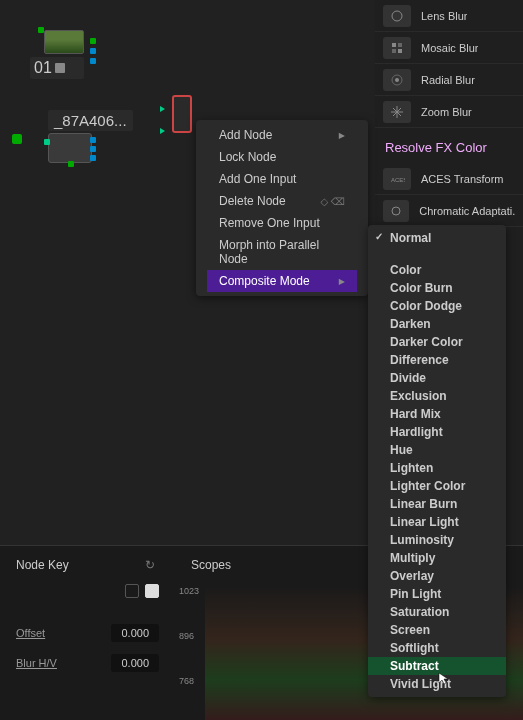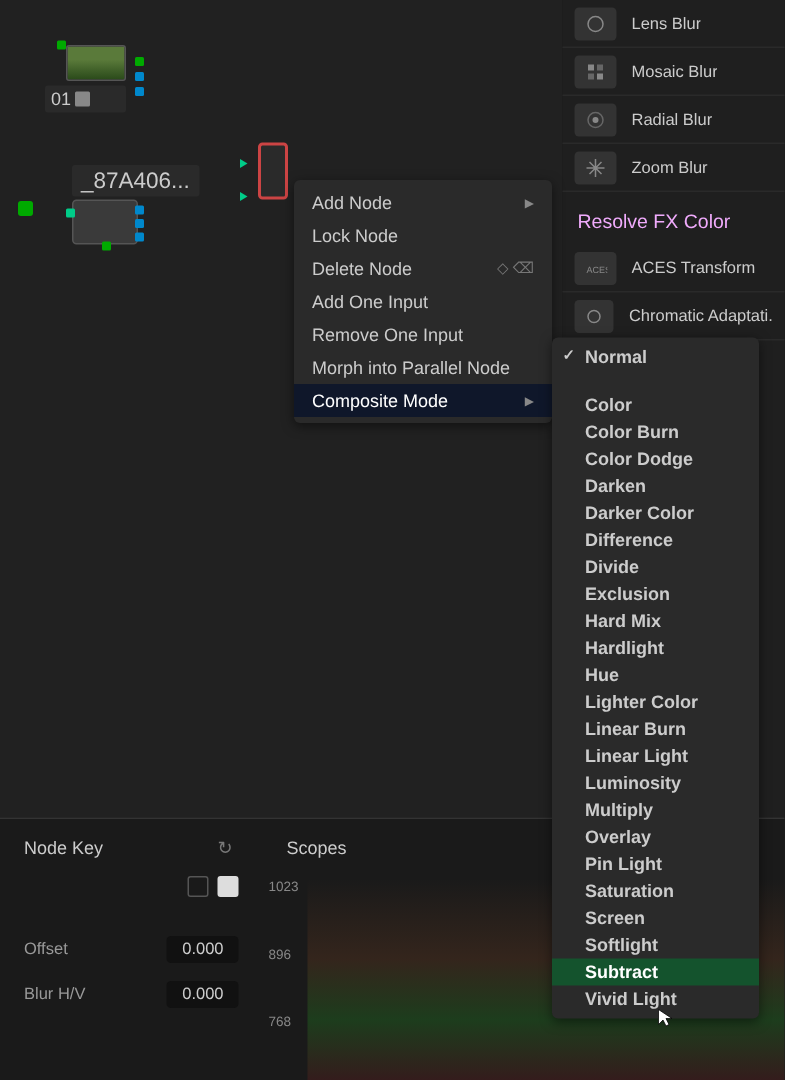--- a/index.html
+++ b/index.html
@@ -3,37 +3,37 @@
 <meta charset="utf-8">
 <style>
 * { margin: 0; padding: 0; box-sizing: border-box; font-family: Arial, sans-serif; }
 body { background: #1a1a1a; width: 523px; height: 720px; overflow: hidden; position: relative; color: #ccc; font-size: 12px; }
 
 .node-graph { position: absolute; top: 0; left: 0; width: 375px; height: 545px; background: #212121; }
 
 .clip-node { position: absolute; top: 30px; left: 30px; }
 .clip-thumb { width: 40px; height: 24px; background: linear-gradient(to bottom, #5a7a3a 40%, #2a4a1a 100%); border: 1px solid #555; border-radius: 2px; margin-left: 14px; margin-bottom: 3px; }
 .clip-label-row { display: flex; align-items: center; gap: 3px; background: #2a2a2a; padding: 2px 4px; border-radius: 2px; }
-.clip-label { font-size: 12px; color: #ccc; }
+.clip-label { font-size: 16px; color: #ccc; }
 .clip-icon { width: 10px; height: 10px; background: #888; border-radius: 1px; }
 
 .node-box { position: absolute; }
 .node-label { background: #2a2a2a; padding: 2px 6px; font-size: 15px; color: #ccc; margin-bottom: 2px; border-radius: 2px; }
 .node-body { width: 44px; height: 30px; background: #3a3a3a; border: 1px solid #555; border-radius: 3px; position: relative; }
 .node-selected { position: absolute; top: 95px; left: 172px; width: 20px; height: 38px; border: 2px solid #c44; border-radius: 3px; background: #2a2a2a; }
 
 .port { width: 6px; height: 6px; position: absolute; border-radius: 1px; }
 .port-in { background: #0c8; }
 .port-out { background: #08c; }
 .port-g { background: #0a0; }
 .link-arrow { position: absolute; width: 0; height: 0; border-left: 5px solid #0c8; border-top: 3px solid transparent; border-bottom: 3px solid transparent; }
 
-.context-menu { position: absolute; top: 120px; left: 196px; width: 172px; background: #2a2a2a; border-radius: 4px; padding: 4px 0; box-shadow: 0 2px 8px rgba(0,0,0,0.5); z-index: 10; }
+.context-menu { position: absolute; top: 120px; left: 196px; width: 172px; background: #2a2a2a; border-radius: 4px; padding: 4px 11px; box-shadow: 0 2px 8px rgba(0,0,0,0.5); z-index: 10; }
 .menu-item { padding: 4px 12px; font-size: 12px; color: #ccc; display: flex; justify-content: space-between; align-items: center; cursor: default; position: relative; }
-.menu-item.highlighted { background: #0f172a; color: #fff; }
+.menu-item.highlighted { background: #4c1d95; color: #fff; }
 .menu-arrow { font-size: 8px; color: #888; }
 .menu-icons { font-size: 10px; color: #777; }
 
 .submenu { position: absolute; top: 225px; left: 368px; width: 138px; background: #2a2a2a; border-radius: 4px; padding: 4px 0; box-shadow: 0 2px 8px rgba(0,0,0,0.5); z-index: 15; max-height: 478px; }
 .sub-item { padding: 2px 22px; font-size: 12px; color: #ccc; cursor: default; position: relative; font-weight: bold; }
 .sub-item.checked::before { content: "✓"; position: absolute; left: 7px; font-size: 10px; }
 .sub-item.highlighted { background: #14532d; color: #fff; }
 
 .fx-panel { position: absolute; top: 0; right: 0; width: 148px; height: 545px; background: #1f1f1f; }
 .fx-item { display: flex; align-items: center; gap: 10px; padding: 6px 8px; border-bottom: 1px solid #2a2a2a; height: 32px; }
@@ -44,21 +44,21 @@
 
 .bottom-panel { position: absolute; bottom: 0; left: 0; width: 523px; height: 175px; background: #1a1a1a; border-top: 1px solid #333; display: flex; }
 .node-key-panel { width: 175px; padding: 8px; }
 .nk-header { display: flex; justify-content: space-between; align-items: center; padding: 4px 8px 12px; }
 .nk-title { font-size: 12px; color: #ccc; }
 .nk-reset { width: 14px; height: 14px; color: #777; }
 .nk-squares { display: flex; gap: 6px; justify-content: flex-end; margin-bottom: 20px; padding-right: 8px; }
 .nk-sq { width: 14px; height: 14px; border: 1px solid #555; border-radius: 2px; }
 .nk-sq.active { background: #ddd; border-color: #ddd; }
 .nk-row { display: flex; justify-content: space-between; align-items: center; padding: 6px 8px; }
-.nk-label { font-size: 11px; color: #999; }
+.nk-label { font-size: 11px; color: #999; text-decoration: underline; }
 .nk-value { background: #111; padding: 3px 10px; border-radius: 3px; font-size: 11px; color: #ccc; min-width: 44px; text-align: center; }
 
 .scopes-panel { flex: 1; padding: 8px; position: relative; }
 .scopes-header { font-size: 12px; color: #ccc; padding: 4px 8px 12px; }
 .scope-wave { position: absolute; top: 40px; left: 30px; right: 0; bottom: 0; background: linear-gradient(to top, rgba(200,40,40,0.15) 0%, rgba(40,200,40,0.2) 30%, rgba(200,100,40,0.15) 60%, transparent 100%); }
 .scope-label { position: absolute; left: 4px; font-size: 9px; color: #888; }
 
 .cursor { position: absolute; top: 672px; left: 438px; z-index: 100; pointer-events: none; }
 .cursor svg { width: 14px; height: 14px; }
 
@@ -101,25 +101,25 @@
 
 <div class="context-menu">
   <div class="menu-item">
     <span>Add Node</span>
     <span class="menu-arrow">▶</span>
   </div>
   <div class="menu-item">
     <span>Lock Node</span>
   </div>
   <div class="menu-item">
+    <span>Add One Input</span>
+  </div>
+  <div class="menu-item">
     <span>Delete Node</span>
     <span class="menu-icons">◇ ⌫</span>
-  </div>
-  <div class="menu-item">
-    <span>Add One Input</span>
   </div>
   <div class="menu-item">
     <span>Remove One Input</span>
   </div>
   <div class="menu-item">
     <span>Morph into Parallel Node</span>
   </div>
   <div class="menu-item highlighted">
     <span>Composite Mode</span>
     <span class="menu-arrow">▶</span>
@@ -133,20 +133,21 @@
   <div class="sub-item"><span>Color Burn</span></div>
   <div class="sub-item"><span>Color Dodge</span></div>
   <div class="sub-item"><span>Darken</span></div>
   <div class="sub-item"><span>Darker Color</span></div>
   <div class="sub-item"><span>Difference</span></div>
   <div class="sub-item"><span>Divide</span></div>
   <div class="sub-item"><span>Exclusion</span></div>
   <div class="sub-item"><span>Hard Mix</span></div>
   <div class="sub-item"><span>Hardlight</span></div>
   <div class="sub-item"><span>Hue</span></div>
+  <div class="sub-item"><span>Lighten</span></div>
   <div class="sub-item"><span>Lighter Color</span></div>
   <div class="sub-item"><span>Linear Burn</span></div>
   <div class="sub-item"><span>Linear Light</span></div>
   <div class="sub-item"><span>Luminosity</span></div>
   <div class="sub-item"><span>Multiply</span></div>
   <div class="sub-item"><span>Overlay</span></div>
   <div class="sub-item"><span>Pin Light</span></div>
   <div class="sub-item"><span>Saturation</span></div>
   <div class="sub-item"><span>Screen</span></div>
   <div class="sub-item"><span>Softlight</span></div>

